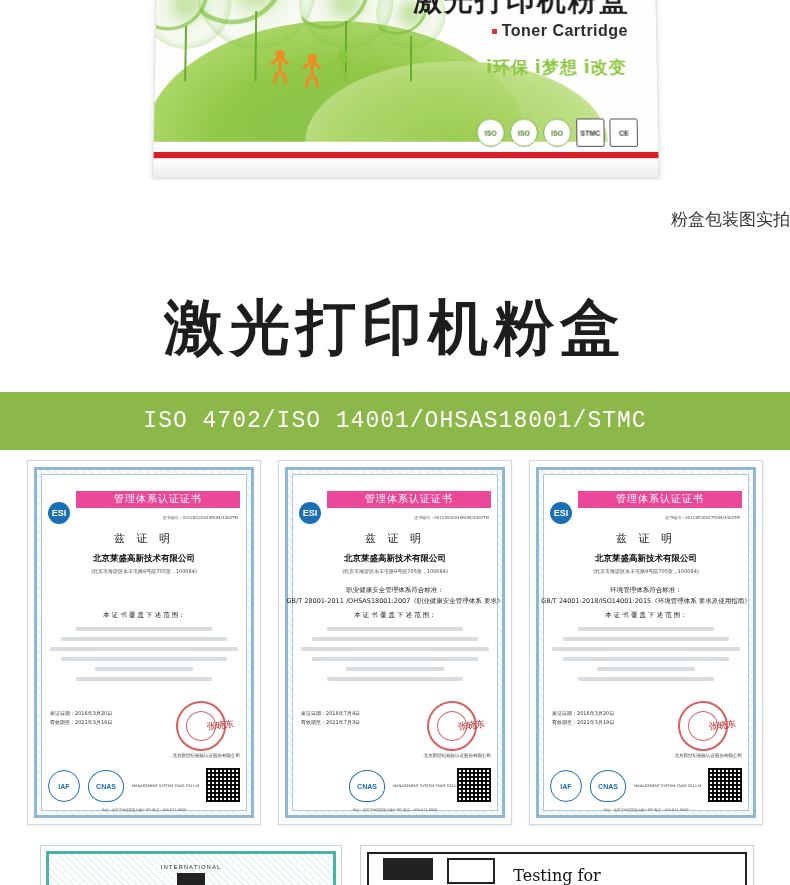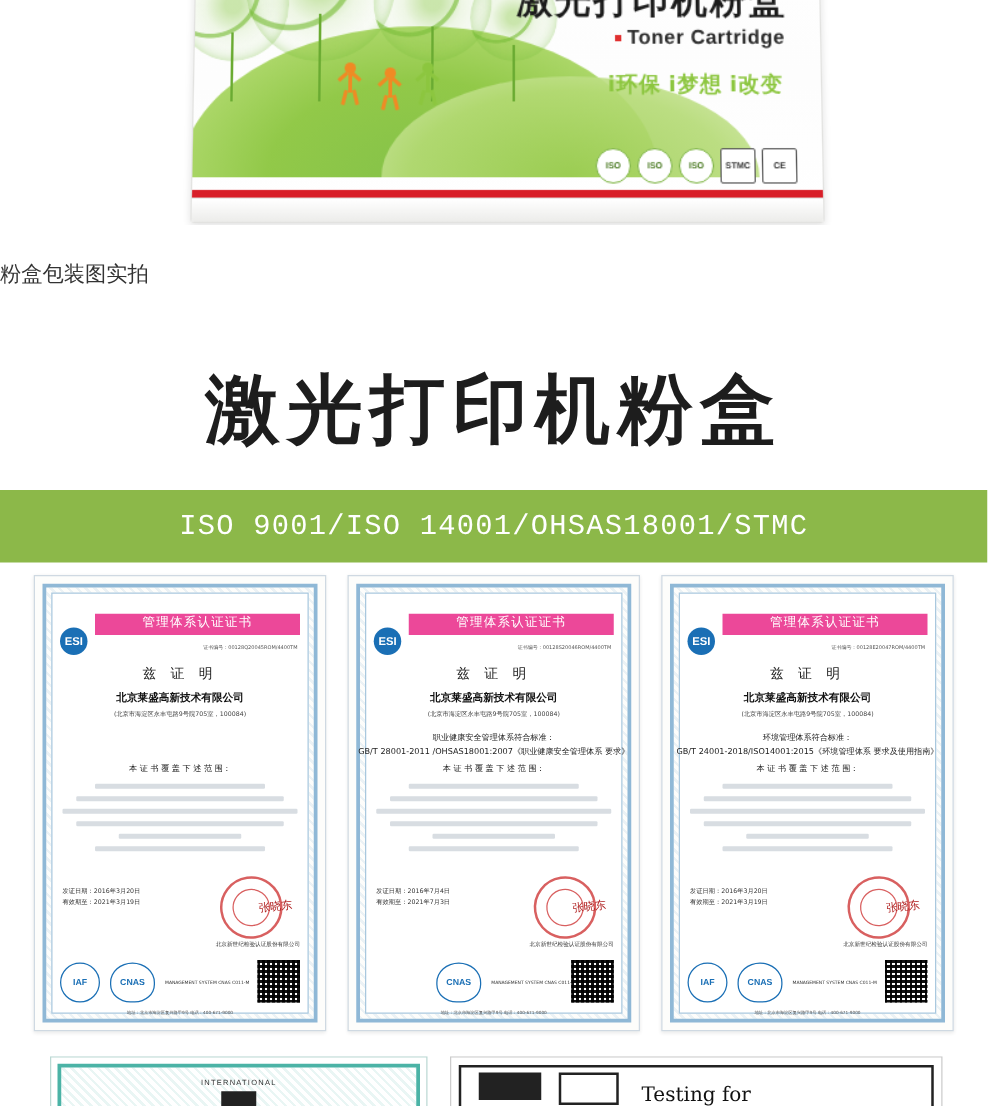--- a/index.html
+++ b/index.html
@@ -223,21 +223,21 @@
     background: linear-gradient(180deg,#ffffff,#ececea);
     border-top: 1px solid #e6e6e4;
   }
 
   
   .caption {
     position: absolute;
     left: 0;
     top: 208px;
     width: 790px;
-    text-align: left;
+    text-align: right;
     font-size: 17px;
     color: #333;
     font-family: "DejaVu Sans", sans-serif;
   }
 
   
   .big-heading {
     position: absolute;
     left: 0;
     top: 288px;
@@ -659,21 +659,21 @@
       <div class="box-bottom"></div>
     </div>
   </div>
 </div>
 
 <div class="caption">粉盒包装图实拍</div>
 
 <div class="big-heading">激光打印机粉盒</div>
 
 <div class="green-bar">
-  <span>ISO 9001/ISO 14001/OHSAS18001/STMC</span>
+  <span>ISO 4702/ISO 14001/OHSAS18001/STMC</span>
 </div>
 
 <div class="cert-row">
 
   <div class="cert">
     <div class="frame-outer"></div>
     <div class="frame-inner"></div>
     <div class="head">
       <div class="esi-logo">ESI</div>
       <div class="head-title">管理体系认证证书</div>

